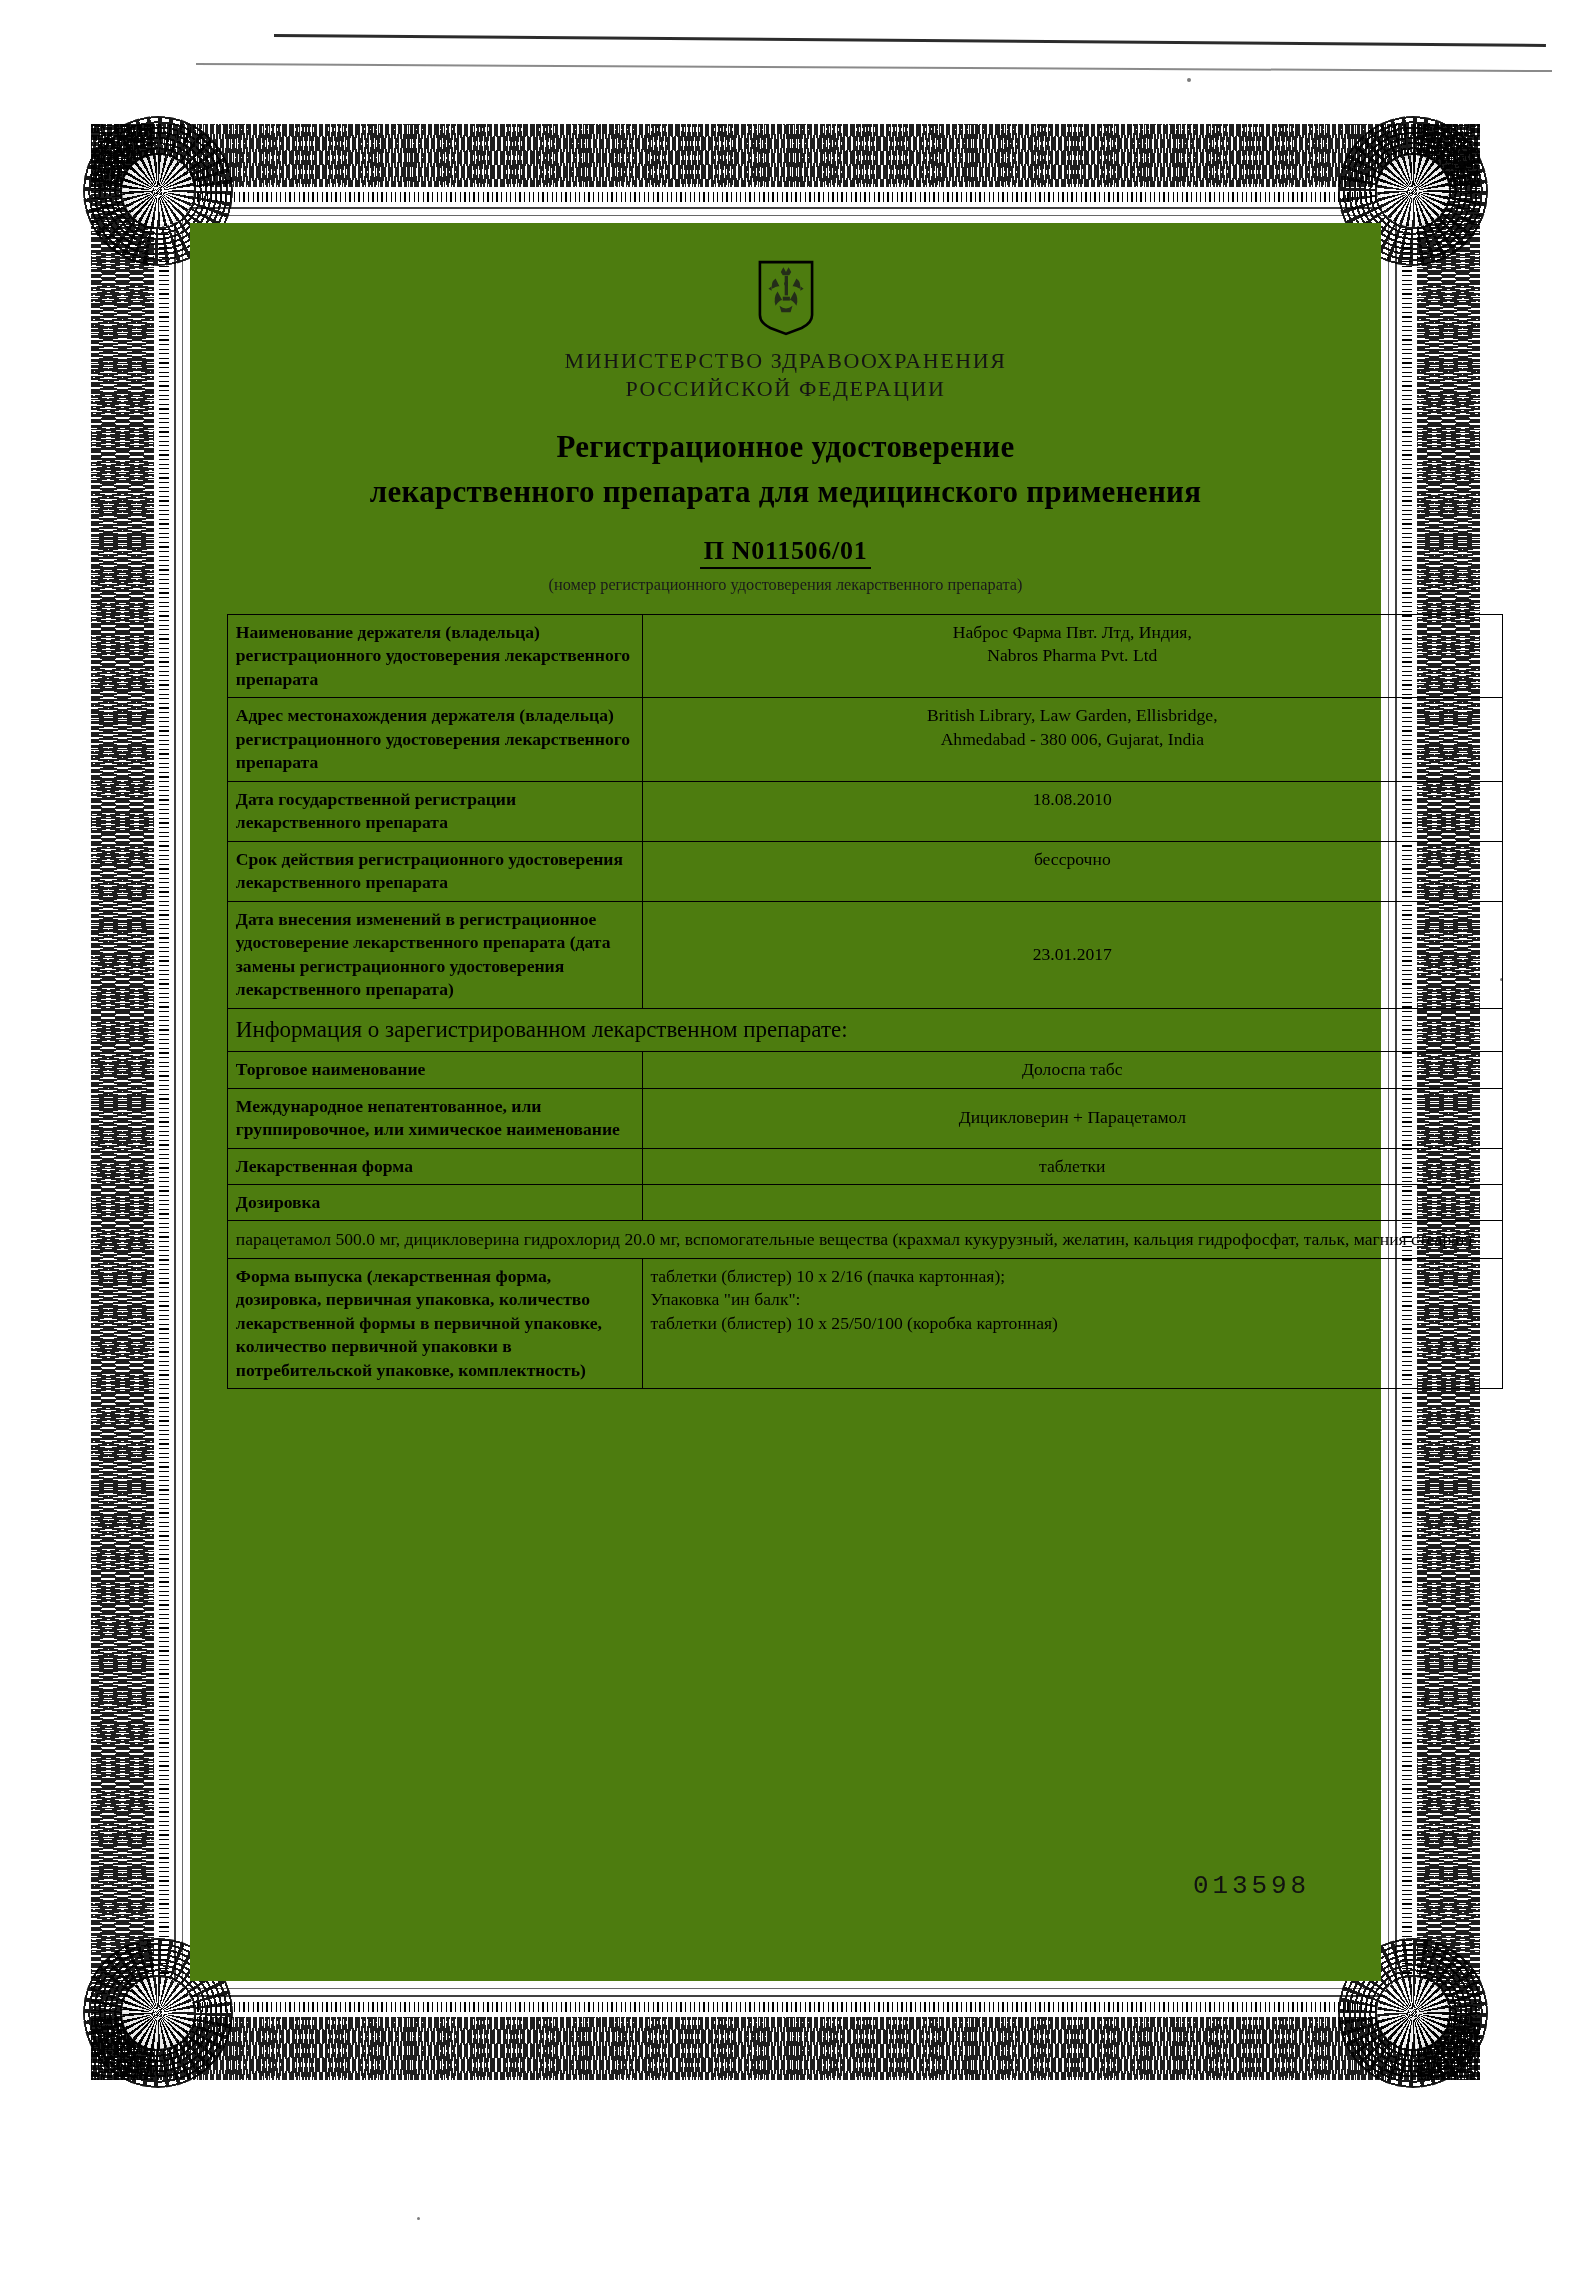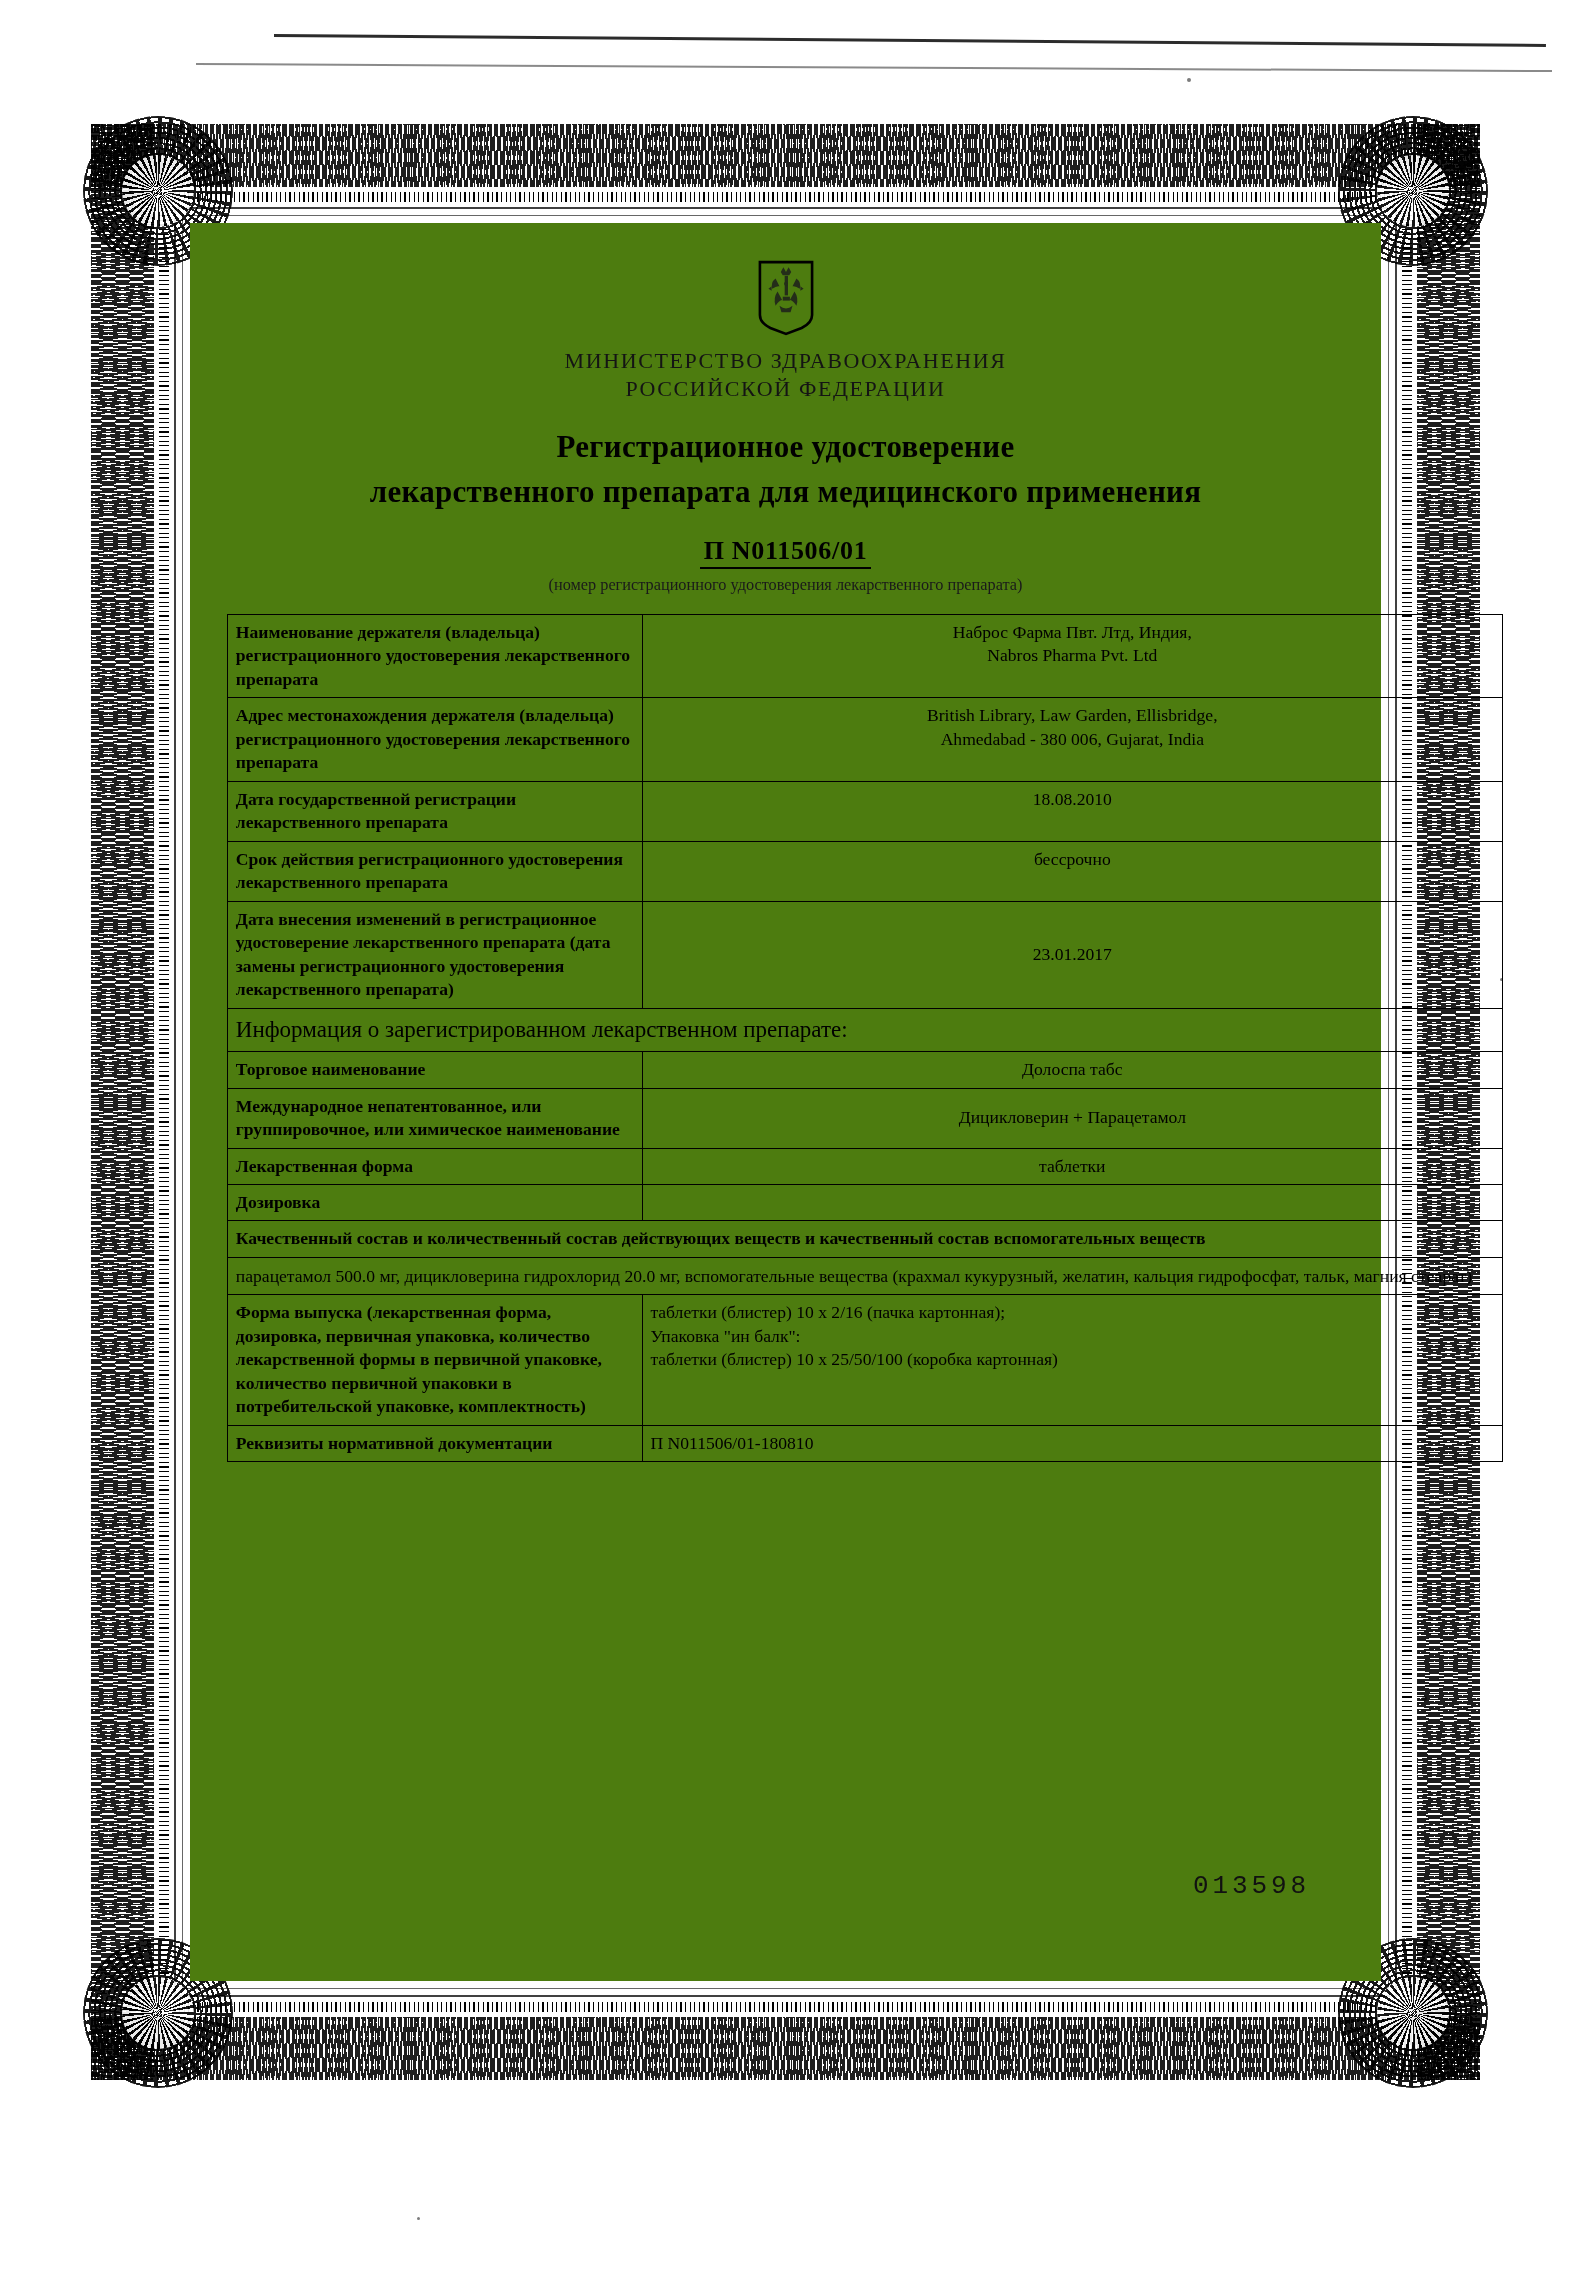--- a/index.html
+++ b/index.html
@@ -384,36 +384,29 @@
         <tr>
           <td class="label">Лекарственная форма</td>
           <td class="value">таблетки</td>
         </tr>
         <tr>
           <td class="label">Дозировка</td>
           <td class="value empty-val"></td>
         </tr>
 
         <tr>
-          <td class="fullwide" colspan="2">Качественный состав и количественный состав действующих веществ и качественный состав вспомогательных веществ</td>
-        </tr>
-        <tr>
           <td class="composition" colspan="2">парацетамол 500.0 мг, дицикловерина гидрохлорид 20.0 мг, вспомогательные вещества (крахмал кукурузный, желатин, кальция гидрофосфат, тальк, магния стеарат)</td>
         </tr>
 
         <tr>
           <td class="label">Форма выпуска (лекарственная форма, дозировка, первичная упаковка, количество лекарственной формы в первичной упаковке, количество первичной упаковки в потребительской упаковке, комплектность)</td>
           <td class="value-left" style="white-space:pre-line">таблетки (блистер) 10 x 2/16 (пачка картонная);
 Упаковка "ин балк":
 таблетки (блистер) 10 x 25/50/100 (коробка картонная)</td>
         </tr>
-        <tr>
-          <td class="label">Реквизиты нормативной документации</td>
-          <td class="value-left">П N011506/01-180810</td>
-        </tr>
       </tbody>
     </table>
 
     <div class="serial">013598</div>
 
   </div>
 </div>
 
 
 </body></html>

